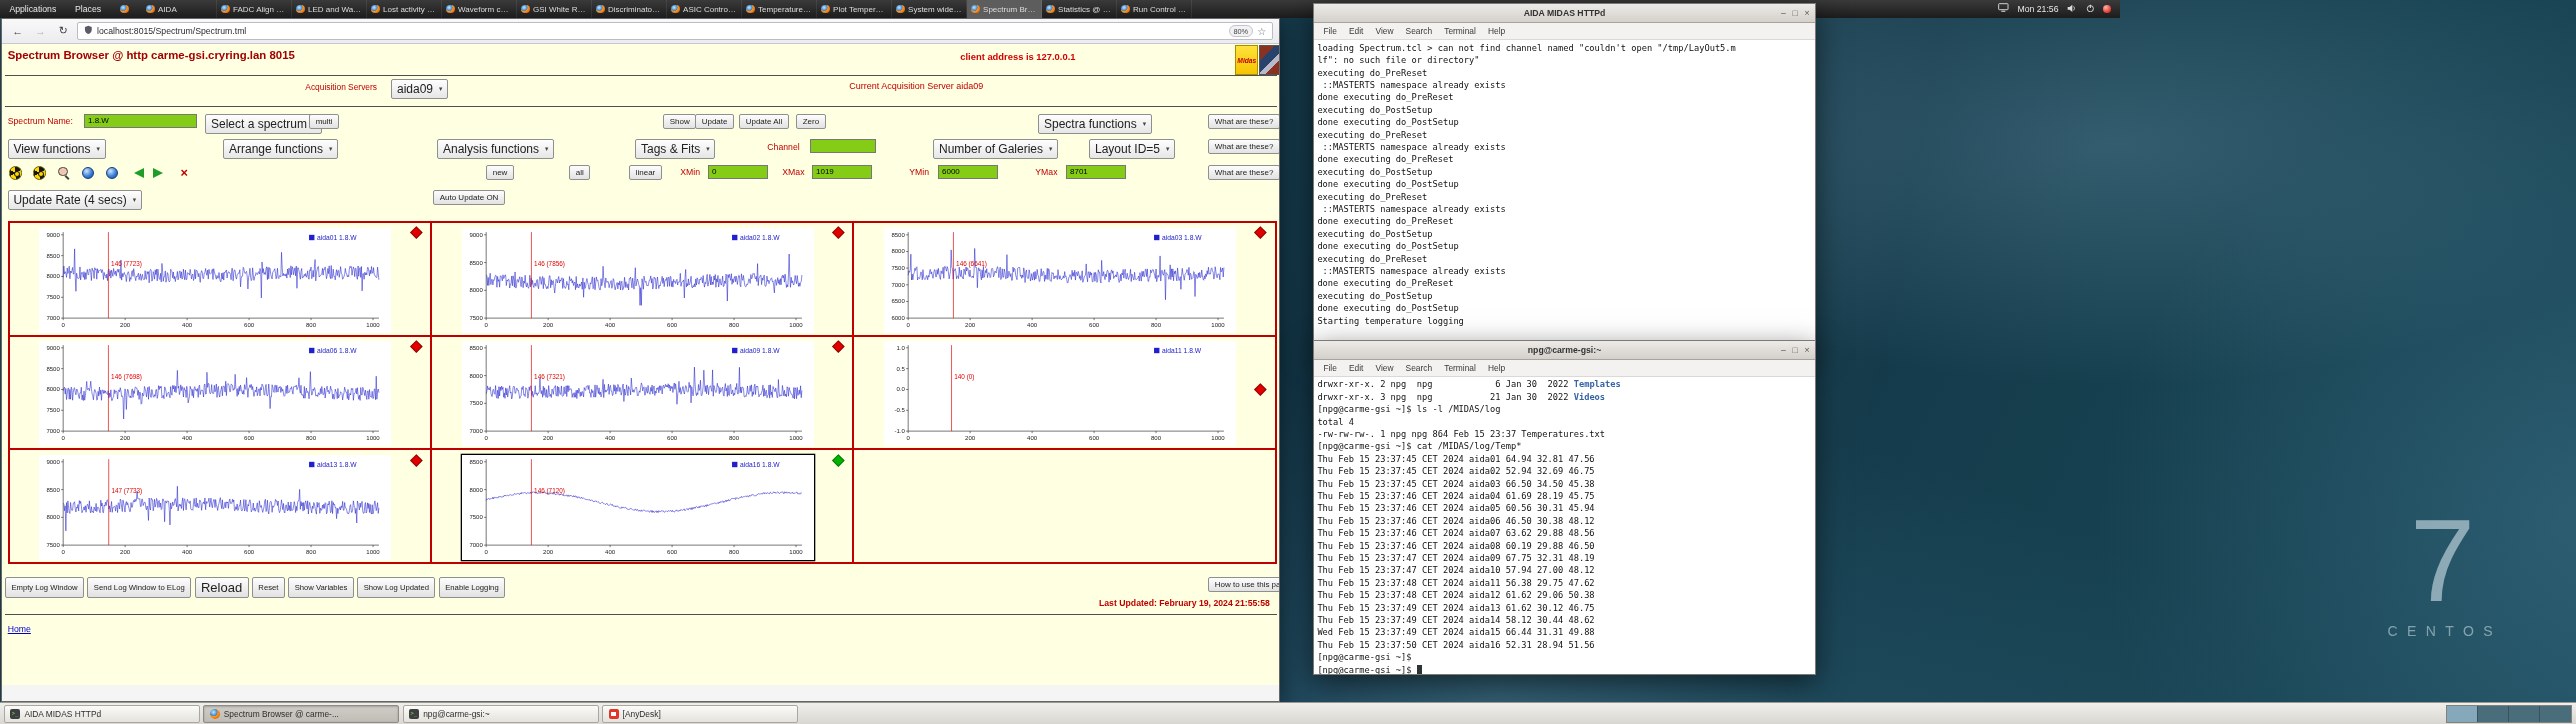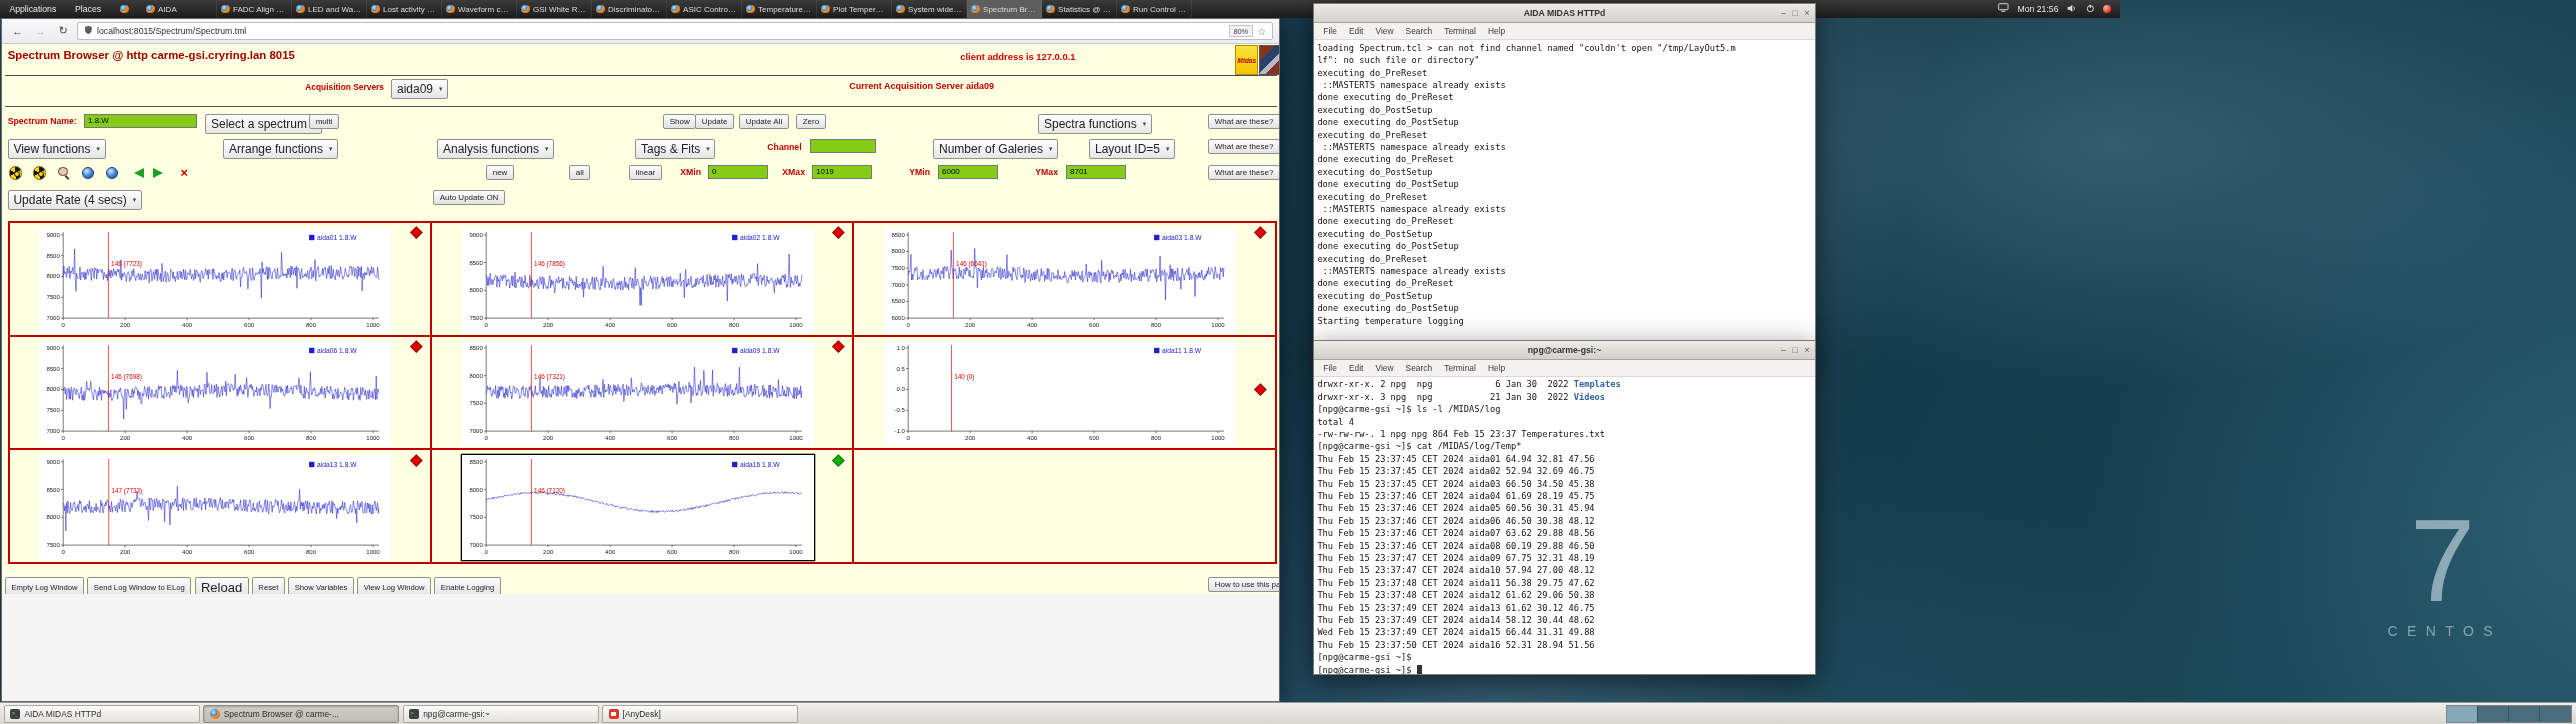--- a/index.html
+++ b/index.html
@@ -37,25 +37,25 @@
     background:#f5f5f6;border:0.7px solid #666;box-shadow:0 5.4px 21.5px rgba(0,0,0,.5);}
   #navbar{position:absolute;left:0;top:0;width:1277px;height:25px;
     background:linear-gradient(#f8f8f9,#ececf0);border-bottom:0.7px solid #c7c7cd;
     display:flex;align-items:center;padding:0 6.7px;gap:5.4px;}
   .navbtn{width:17.4px;height:17.4px;border-radius:2.7px;display:flex;align-items:center;justify-content:center;
     font-size:10.7px;color:#3b3b3b;}
   .navbtn.disabled{color:#b3b3b3;}
   #urlbar{flex:1;height:18px;background:#fff;border:0.7px solid #bcbcc4;border-radius:2px;
     display:flex;align-items:center;padding:0 5.4px;gap:4.7px;font-size:8.7px;color:#2b2b2b;}
   #urltext{flex:1;}
-  .zoombadge{border:0.7px solid #c4c4cc;border-radius:0;background:#f2f2f5;font-size:7.4px;padding:0.7px 3.4px;color:#444;}
+  .zoombadge{border:0.7px solid #c4c4cc;border-radius:6px;background:#f2f2f5;font-size:7.4px;padding:0.7px 3.4px;color:#444;}
   .star{font-size:10px;color:#6d6d6d;}
 
-  #page{position:absolute;left:0;top:25px;width:1277px;height:550px;background:#ffffe2;overflow:hidden;font-size:8.7px;color:#222;}
-  .rlab{color:#c00000;font-weight:bold;font-size:8.7px;}
+  #page{position:absolute;left:0;top:25px;width:1277px;height:641px;background:#ffffe2;overflow:hidden;font-size:8.7px;color:#222;}
+  .rlab{color:#c00000;font-weight:normal;font-size:8.7px;}
   .hrline{left:2.7px;width:1272px;border-top:0.7px solid #4f4f4f;height:0;}
   #pgtitle{left:5.4px;top:5.4px;font-size:11.4px;font-weight:bold;color:#a30000;}
   #client{left:958px;top:7.4px;font-size:9.4px;font-weight:bold;color:#d40000;}
   .logo-midas{left:1233px;top:1.3px;width:23px;height:29.5px;background:linear-gradient(#ffe23c,#f5c400);
     border:0.7px solid #a98f00;display:flex;align-items:center;justify-content:center;}
   .logo-midas span{color:#c00000;font-weight:bold;font-style:italic;font-size:6.7px;}
   .logo-crest{left:1257px;top:1.3px;width:21.5px;height:29.5px;border:0.7px solid #555;
     background:linear-gradient(135deg,#8a3222 0 30%,#27436b 30% 55%,#b8b8c8 55% 70%,#8a3222 70%);}
   .btn{display:inline-flex;align-items:center;background:linear-gradient(#fdfdfd,#e2e2e2);
     border:0.7px solid #8f8f8f;border-radius:2px;font-size:8px;padding:2px 5.4px;color:#222;white-space:nowrap;}
@@ -584,21 +584,21 @@
           </div>
           <div class="cell"></div>
         </div>
 
       <div id="footerbtns">
           <div class="btn" style="font-size: 7.7px;">Empty Log Window</div>
           <div class="btn" style="font-size: 7.7px;">Send Log Window to ELog</div>
           <div class="btn" style="font-size: 13px;">Reload</div>
           <div class="btn" style="font-size: 7.7px;">Reset</div>
           <div class="btn" style="font-size: 7.7px;">Show Variables</div>
-          <div class="btn" style="font-size: 7.7px;">View Log Window</div>
+          <div class="btn" style="font-size: 7.7px;">Show Log Updated</div>
           <div class="btn" style="font-size: 7.7px;">Enable Logging</div>
         </div>
       <div class="ab btn" style="left:1206px;top:533px;">How to use this page</div>
       <div id="lastupd">Last Updated: February 19, 2024 21:55:58</div>
       <div class="ab hrline" style="top:570px;"></div>
       <a id="homelink" href="#">Home</a>
     </div>
   </div>
 
   <div class="term" id="term1">

